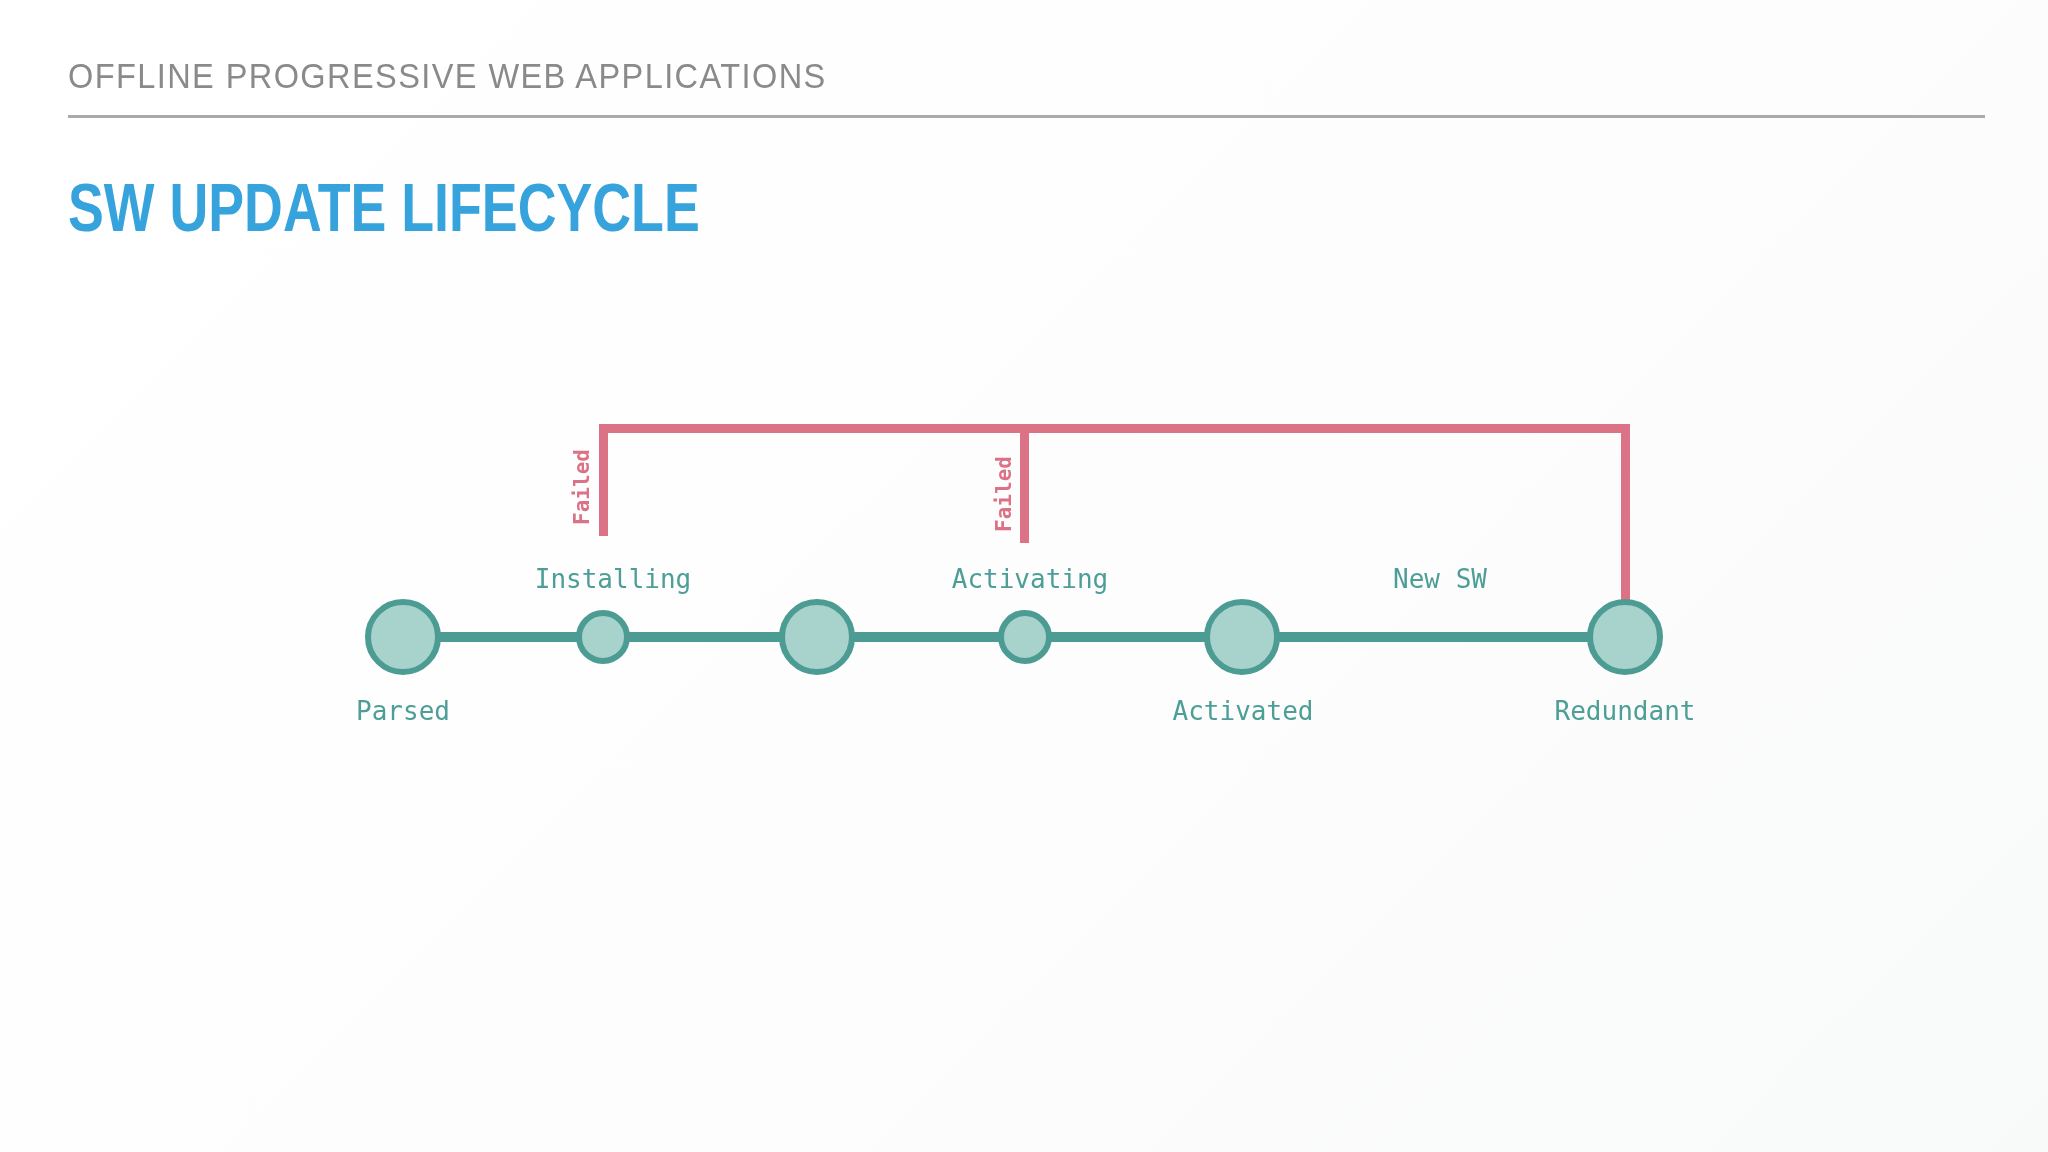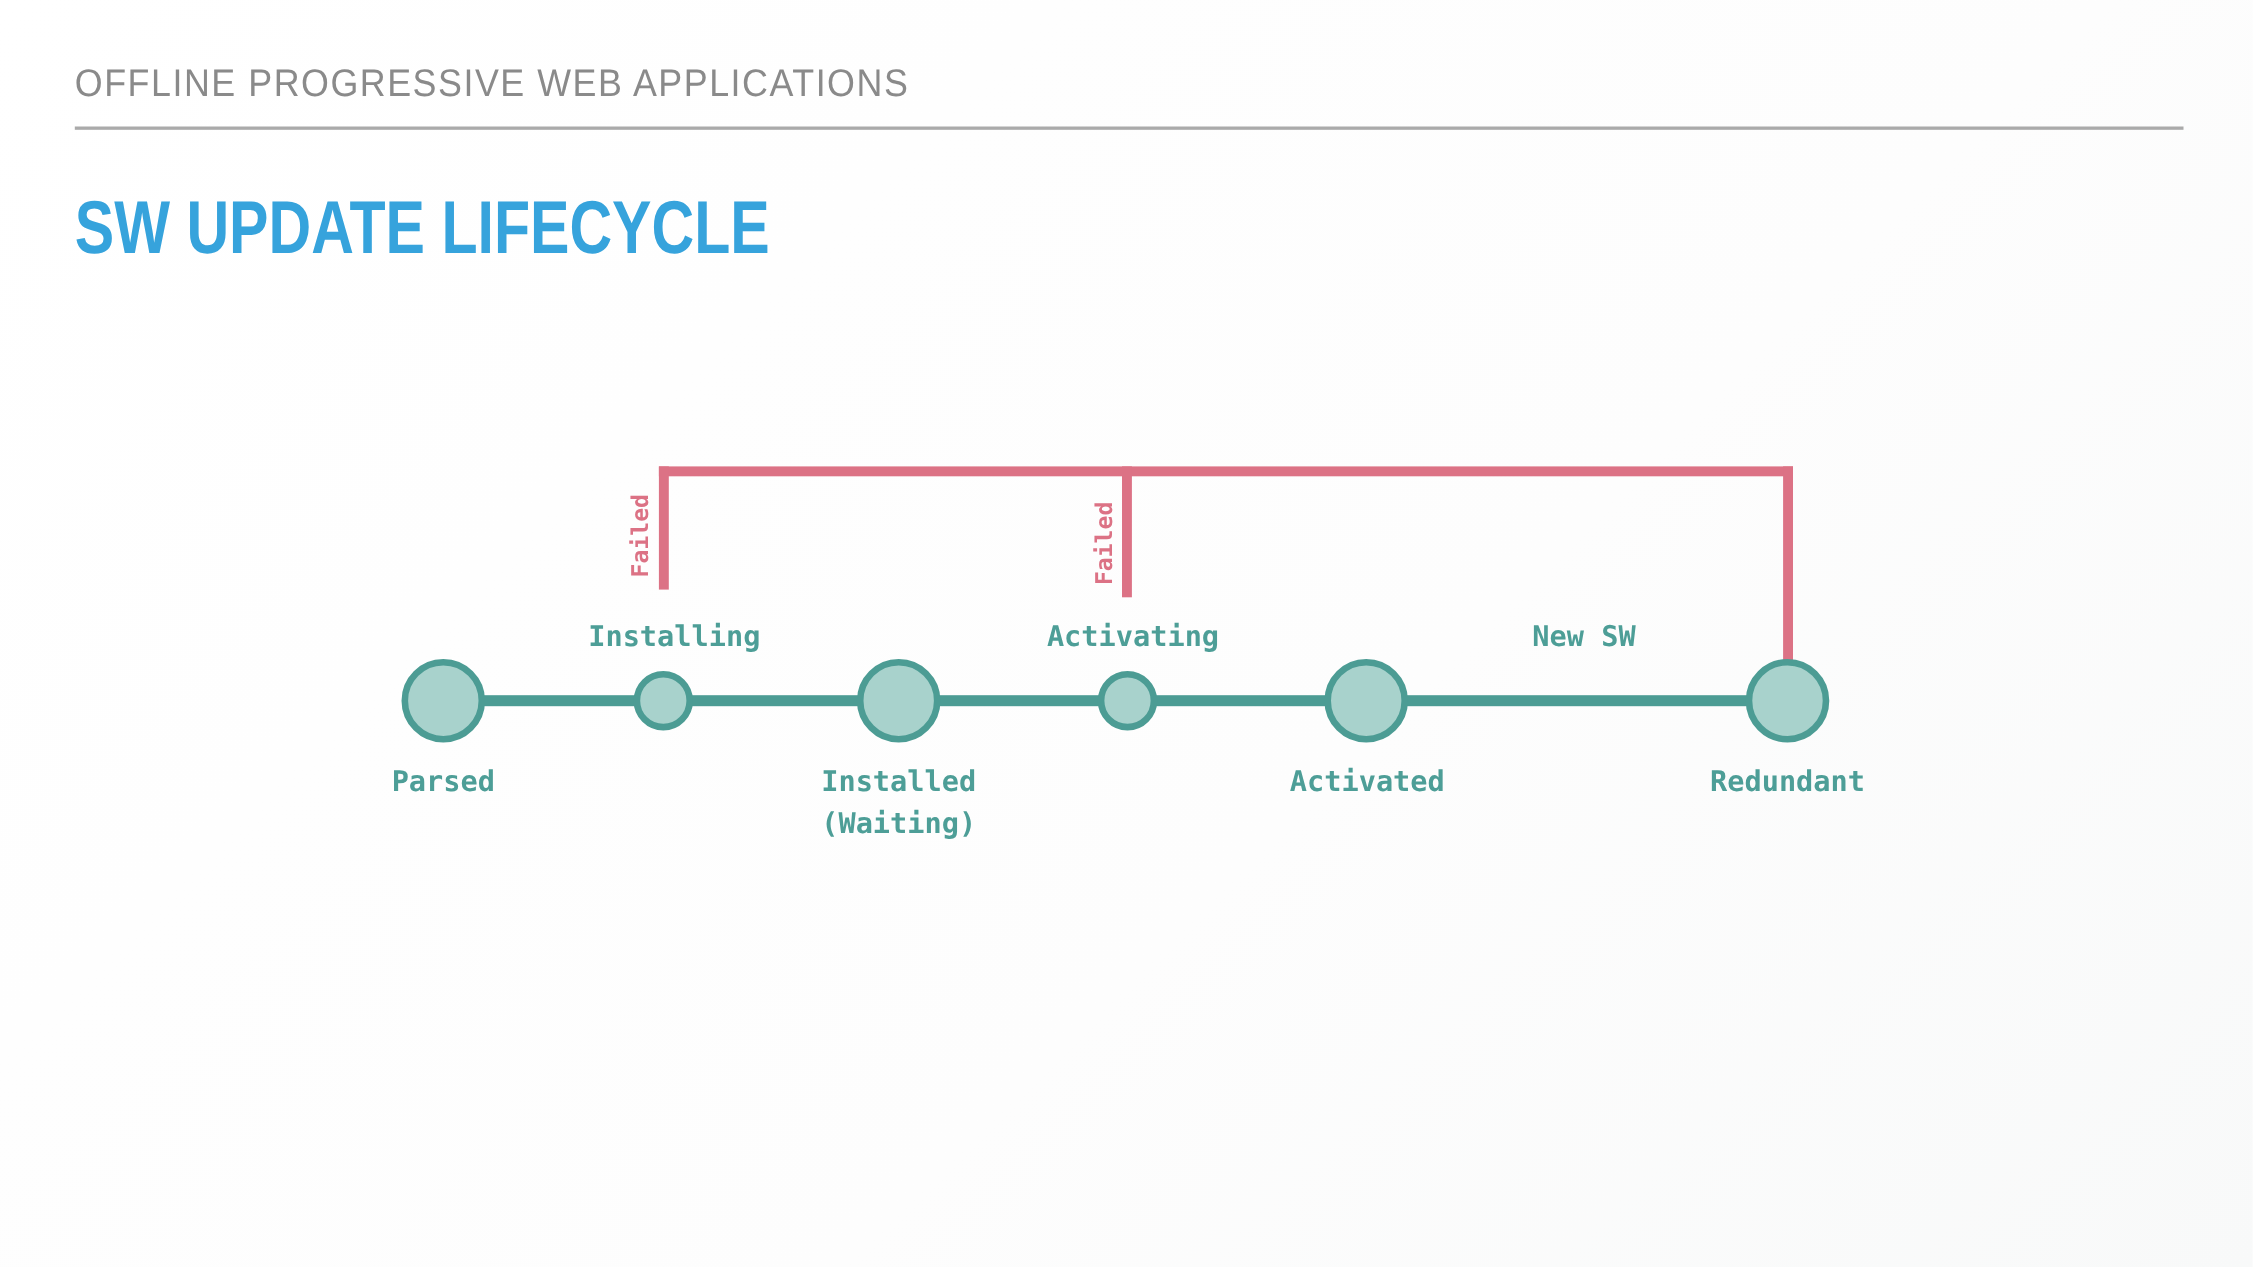--- a/index.html
+++ b/index.html
@@ -71,21 +71,21 @@
     box-sizing: border-box;
     border-radius: 50%;
     background: var(--teal-fill, #A8D2CC);
     border: 6px solid var(--teal-stroke, #4C9C94);
   }
   .node.large { width: 76px; height: 76px; top: 599px; }
   .node.small { width: 54px; height: 54px; top: 610px; }
   .node-label {
     position: absolute;
     font-family: "DejaVu Sans Mono", monospace;
-    font-weight: 700;
+    font-weight: 400;
     font-size: 26px;
     line-height: 38px;
     color: var(--teal-text, #4D9E97);
     transform: translateX(-50%);
     text-align: center;
     white-space: nowrap;
   }
   .node-label.above { top: 560px; }
   .node-label.below { top: 692px; }
   .red-line {
@@ -129,24 +129,20 @@
     <div class="node small" style="left:576px;"></div>
     <div class="node large" style="left:779px;"></div>
     <div class="node small" style="left:998px;"></div>
     <div class="node large" style="left:1204px;"></div>
     <div class="node large" style="left:1587px;"></div>
 
     <div class="node-label below" style="left:403px;text-align:right;">Parsed</div>
 
     <div class="node-label above" style="left:613px;">Installing</div>
 
-    <div class="node-label below" style="left:817px;">
-      <div>Installed</div>
-      <div>(Waiting)</div>
-    </div>
 
     <div class="node-label above" style="left:1030px;">Activating</div>
 
     <div class="node-label below" style="left:1243px;text-align:right;">Activated</div>
 
     <div class="node-label below" style="left:1625px;">Redundant</div>
 
   </div>
 </div>
 

